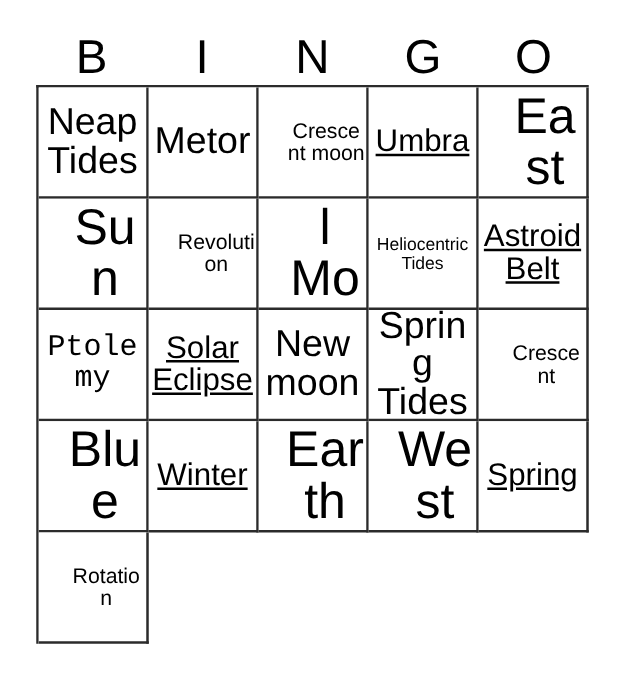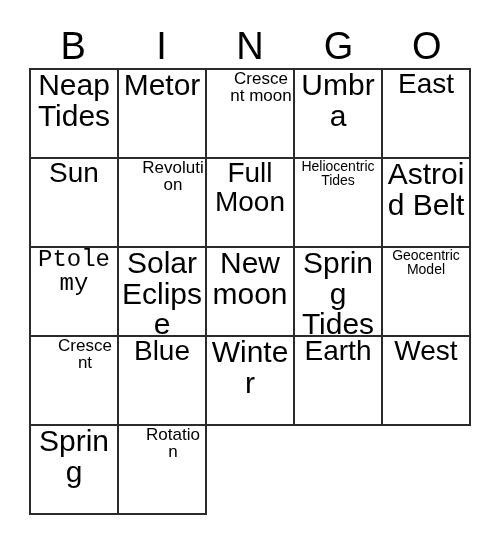--- a/index.html
+++ b/index.html
@@ -57,40 +57,41 @@
     grid-template-columns: repeat(5, 1fr);
     grid-template-rows: repeat(5, 1fr);
   }
 
   .bingo-cell {
     box-sizing: border-box;
     border-right: 2px solid #2b2b2b;
     border-bottom: 2px solid #2b2b2b;
     background: #ffffff;
     display: flex;
+    align-items: center;
     justify-content: center;
     overflow: hidden;
     padding: 0 1px;
   }
 
   .cell-text {
     display: block;
     width: 100%;
     text-align: center;
     line-height: 1.02;
     word-break: break-word;
     hyphens: none;
     color: #000000;
     user-select: none;
   }
 
   
-  .fs-xxl { font-size: 28px; }
+  .fs-xxl { font-size: 40px; margin-left: 20px; }
   .fs-xl  { font-size: 30px; }
-  .fs-lg  { font-size: 30px; }
+  .fs-lg  { font-size: 25px; text-decoration: underline; }
   .fs-md  { font-size: 24px; font-family: Liberation Mono, monospace; }
   .fs-sm  { font-size: 17px; padding-left: 22px; }
   .fs-xs  { font-size: 14px; }
 </style>
 </head>
 <body>
 
 <div id="bingo-card">
 
   <div id="bingo-header">
@@ -142,23 +143,20 @@
       <span class="cell-text fs-lg">Solar Eclipse</span>
     </div>
     <div class="bingo-cell">
       <span class="cell-text fs-xl">New moon</span>
     </div>
 
     <div class="bingo-cell">
       <span class="cell-text fs-xl">Spring Tides</span>
     </div>
     <div class="bingo-cell">
-      <span class="cell-text fs-xs">Geocentric Model</span>
-    </div>
-    <div class="bingo-cell">
       <span class="cell-text fs-sm">Crescent</span>
     </div>
     <div class="bingo-cell">
       <span class="cell-text fs-xxl">Blue</span>
     </div>
     <div class="bingo-cell">
       <span class="cell-text fs-lg">Winter</span>
     </div>
 
     <div class="bingo-cell">

